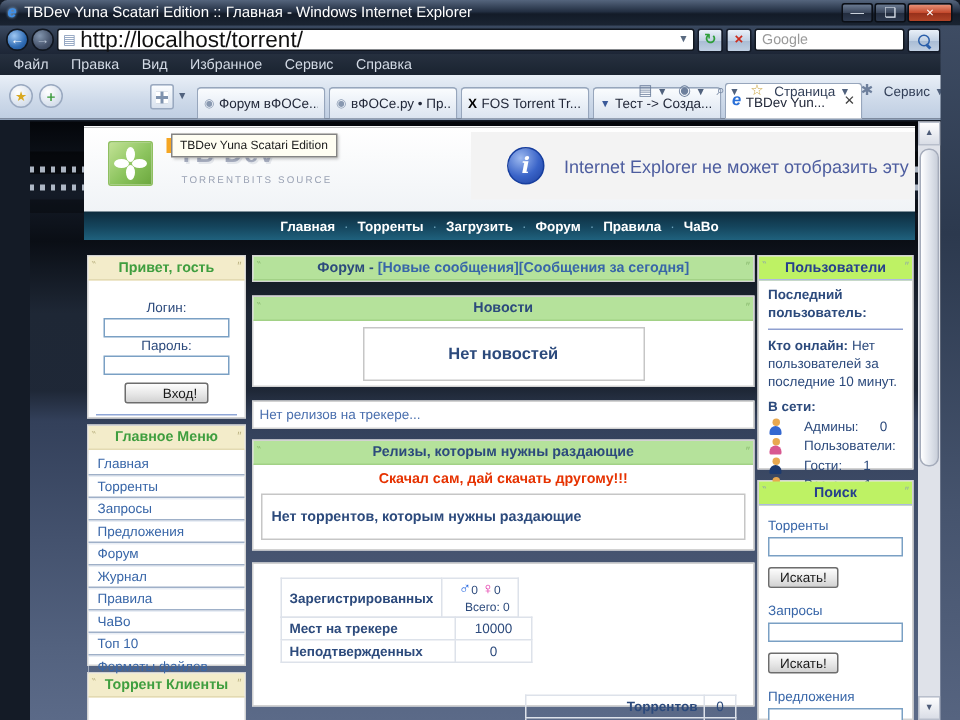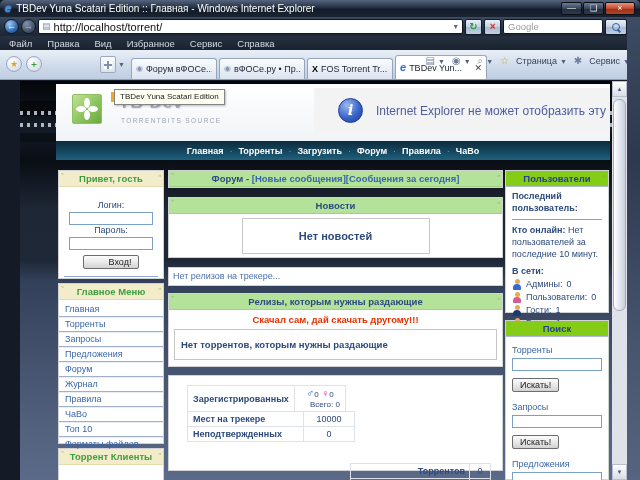--- a/index.html
+++ b/index.html
@@ -28,21 +28,21 @@
     background:linear-gradient(#3b4a61,#253042 60%,#1d2636);
     display:flex;align-items:center;padding:0 4px;box-sizing:border-box;gap:2px;
   }
   .navcircle{width:15px;height:15px;border-radius:50%;flex:0 0 auto;
     border:1px solid #10161f;box-sizing:border-box;text-align:center;line-height:13px;font-size:9px;}
   .navcircle.back{background:radial-gradient(circle at 35% 30%,#9ec7f2,#2f6cb4 60%,#1c4a88);color:#fff;}
   .navcircle.fwd{background:radial-gradient(circle at 35% 30%,#8194ad,#46536b 60%,#323e52);color:#b9c4d4;}
   .addrfield{flex:1;height:15px;background:#fff;border:1px solid #10161f;border-radius:2px;
     display:flex;align-items:center;padding:0 3px;box-sizing:border-box;gap:3px;min-width:0;}
   .docicon{color:#7d93b5;font-size:9px;line-height:1;}
-  .addrtext{font-size:11px;color:#111;border:none;outline:none;flex:1;min-width:0;
+  .addrtext{font-size:15px;color:#111;border:none;outline:none;flex:1;min-width:0;
     font-family:"Liberation Sans","DejaVu Sans",sans-serif;padding:0;background:transparent;}
   .caret{font-size:7px;color:#5a6string0;color:#5a6a80;line-height:1;}
   .sqbtn{width:17px;height:16px;flex:0 0 auto;border:1px solid #141b28;border-radius:2px;box-sizing:border-box;
     background:linear-gradient(#e9f0f8,#c3d2e4 50%,#a9bcd4 52%,#c0cfe2);
     text-align:center;line-height:14px;font-size:10px;font-weight:bold;}
   .sqbtn.refresh{color:#2e9e3a;}
   .sqbtn.stop{color:#cc2d1e;}
   .searchfield{width:100px;height:15px;background:#fff;border:1px solid #10161f;border-radius:2px;
     box-sizing:border-box;flex:0 0 auto;font-size:9.5px;color:#999;padding:0 4px;outline:none;
     font-family:"Liberation Sans","DejaVu Sans",sans-serif;}
@@ -136,21 +136,21 @@
   .blk{background:#fff;border:1px solid #d2d2d2;box-sizing:border-box;}
   .bh{height:15px;line-height:15px;text-align:center;font-weight:bold;font-size:9.5px;
     position:relative;white-space:nowrap;overflow:hidden;}
   .bh::before,.bh::after{font-size:8px;position:absolute;top:-1px;opacity:.7;font-weight:normal;}
   .bh::before{content:'\2036';left:2px;}
   .bh::after{content:'\2033';right:2px;}
   .bh.cream{background:#f3ecca;color:#3f9e3f;border-bottom:1px solid #e3dab2;}
   .bh.cream::before,.bh.cream::after{color:#a39a62;}
   .bh.green{background:#b5e29b;color:#2c4a7c;border-bottom:1px solid #a2d186;}
   .bh.green::before,.bh.green::after{color:#77a95c;}
-  .bh.lav{background:#84cc16;color:#27408c;border-bottom:1px solid #aeb8e2;}
+  .bh.lav{background:#bef264;color:#27408c;border-bottom:1px solid #aeb8e2;}
   .bh.lav::before,.bh.lav::after{color:#7f8cc4;}
   a{text-decoration:none;}
   .lnk{color:#3866a8;}
   
   .blk-login{height:109px;margin-bottom:4px;}
   .login-body{text-align:center;font-size:9px;color:#2c4a7c;padding-top:13px;}
   .tfield{width:84px;height:13px;border:1px solid #7aa0c4;box-sizing:border-box;margin-top:2px;
     font-size:9px;padding:0 2px;outline:none;font-family:"Liberation Sans","DejaVu Sans",sans-serif;}
   .btn3d{display:inline-block;border:1px solid #6d6d6d;border-radius:2px;
     background:linear-gradient(#fdfdfd,#e7e7e7 55%,#d2d2d2);
@@ -199,21 +199,21 @@
   table.st2{border-collapse:collapse;}
   table.st2 td{border:1px solid #dde2ea;font-size:9px;color:#2c4a7c;padding:2px 4px;}
   table.st2 td.lb{font-weight:bold;text-align:right;min-width:110px;}
   table.st2 td.vl{text-align:center;min-width:12px;}
   
   .blk-users{height:143px;margin-bottom:7px;}
   .users-body{padding:4px 6px;font-size:9px;color:#2c4a7c;line-height:1.3;}
   .users-body b{display:inline;}
   .uhr{border-top:1px solid #8fa0d0;margin:5px 0;}
   .onlinehdr{margin-top:6px;font-weight:bold;}
-  .urow{display:flex;align-items:center;gap:4px;height:13px;}
+  .urow{display:flex;align-items:center;gap:14px;height:13px;}
   .person{width:10px;height:11px;position:relative;display:inline-block;flex:0 0 auto;}
   .person::before{content:'';position:absolute;left:3px;top:0;width:5px;height:5px;border-radius:50%;background:#e8a850;}
   .person::after{content:'';position:absolute;left:1px;top:5px;width:8px;height:6px;
     border-radius:4px 4px 1px 1px;background:var(--pc,#3468d0);}
   .person.admin{--pc:#3468d0;}
   .person.user{--pc:#d85890;}
   .person.guest{--pc:#1d3a6e;}
   .person.all{--pc:#e08818;}
   .person.all::after{box-shadow:3px -1px 0 -1px #3468d0;}
   .blk-search{height:160px;}
@@ -286,20 +286,25 @@
 
     </div>
       <div class="tab">
       <span class="tab-ico globe">◉</span>
       <span class="tab-label">вФОСе.ру • Пр...</span>
 
     </div>
       <div class="tab">
       <span class="tab-ico x">X</span>
       <span class="tab-label">FOS Torrent Tr...</span>
+
+    </div>
+      <div class="tab">
+      <span class="tab-ico forum">▼</span>
+      <span class="tab-label">Тест -&gt; Созда...</span>
 
     </div>
       <div class="tab active">
       <span class="tab-ico ie">e</span>
       <span class="tab-label">TBDev Yun...</span>
       <span class="tab-close">✕</span>
     </div>
     </div>
   <div class="cmdbar">
     <span class="cmdico">▤</span>

